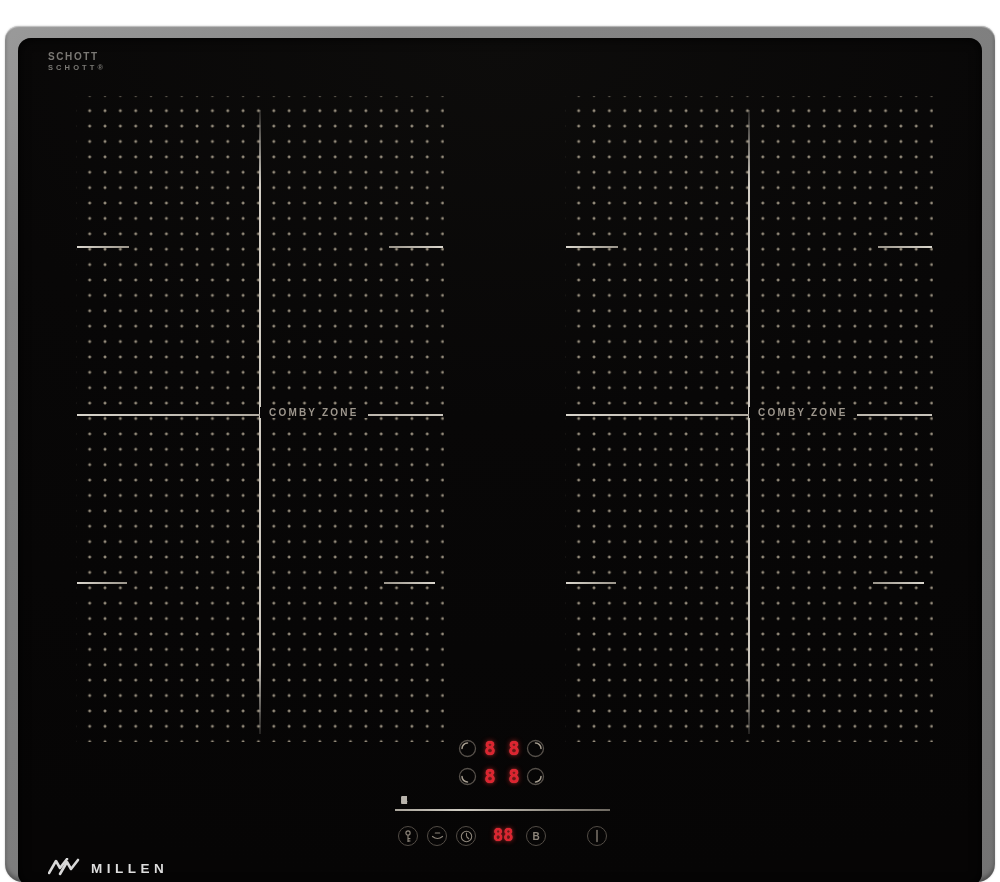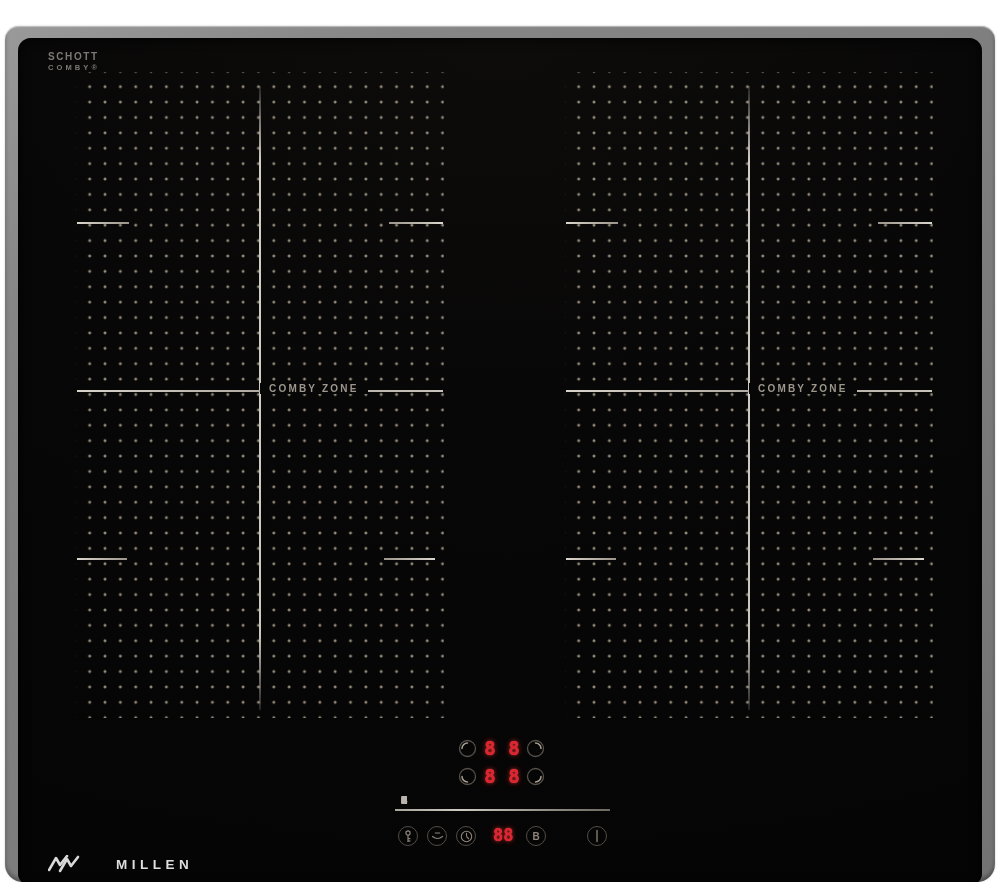--- a/index.html
+++ b/index.html
@@ -12,21 +12,21 @@
     background:radial-gradient(130% 100% at 50% 0%, #0d0c0b 0%, #080707 45%, #060505 100%);
     border-radius:13px;box-shadow:inset 0 0 12px rgba(0,0,0,.9);}
   .glass *{position:absolute;}
 
   
   .schott{left:30px;top:13px;color:#93918c;opacity:.82;}
   .schott .l1{position:static;display:block;font-size:10px;font-weight:bold;letter-spacing:1.6px;}
   .schott .l2{position:static;display:block;font-size:7.5px;font-weight:bold;letter-spacing:3.1px;margin-top:1px;}
 
   
-  .zone{top:34px;width:368px;height:646px;
+  .zone{top:58px;width:368px;height:646px;
     background-image:radial-gradient(circle, rgba(189,178,157,.78) 1.05px, rgba(189,178,157,0) 1.8px);
     background-size:15.35px 15.4px;background-position:6px 7px;}
   .zone.left{left:58px;} .zone.right{left:547px;}
   .vline{left:50%;margin-left:-1px;top:14px;height:624px;width:2.4px;
     background:linear-gradient(180deg,rgba(205,200,190,.15),#d4cfc6 12%,#cdc8bf 88%,rgba(205,200,190,.15));}
   .dash{height:2.2px;background:linear-gradient(90deg,#dad6cd,#9b958b);}
   .dash.tl{left:1px;top:150px;width:52px;}
   .dash.tr{right:1px;top:150px;width:54px;background:linear-gradient(90deg,#9b958b,#dad6cd);}
   .dash.bl{left:1px;top:486px;width:50px;}
   .dash.br{right:9px;top:486px;width:51px;background:linear-gradient(90deg,#9b958b,#dad6cd);}
@@ -56,33 +56,33 @@
   .fnrow .circ, .zc-svg{display:block;}
   .circ{width:20px;height:20px;border:1.4px solid #524c45;border-radius:50%;
     box-sizing:border-box;top:788px;display:flex;align-items:center;justify-content:center;}
   .circ svg{position:static;display:block;}
   .circ.key{left:380px;} .circ.warm{left:409px;} .circ.clock{left:438px;}
   .circ.boost{left:508px;color:#8d857a;font-size:10px;font-weight:bold;font-family:"Liberation Sans",sans-serif;}
   .circ.power{left:569px;}
   .timerdisp{left:475px;top:785px;width:28px;font-size:17px;line-height:24px;letter-spacing:0px;}
 
   
-  .millen{left:30px;top:814px;height:24px;display:flex;align-items:center;gap:25px;}
+  .millen{left:30px;top:814px;height:24px;display:flex;align-items:flex-end;}
   .millen svg{position:static;display:block;margin-right:9px;}
   .millen .name{position:static;color:#dedede;font-size:13.5px;font-weight:bold;letter-spacing:4.5px;}
 </style>
 </head>
 <body>
 
 <div class="cooktop">
   <div class="glass">
 
     <div class="schott">
       <span class="l1">SCHOTT</span>
-      <span class="l2">COMBY®</span>
+      <span class="l2">SCHOTT®</span>
     </div>
 
     <div class="zone left">
       <div class="vline"></div>
       <div class="dash tl"></div>
       <div class="dash tr"></div>
       <div class="combyline"></div>
       <div class="combylabel">
           <span>COMBY ZONE</span>
         </div>

